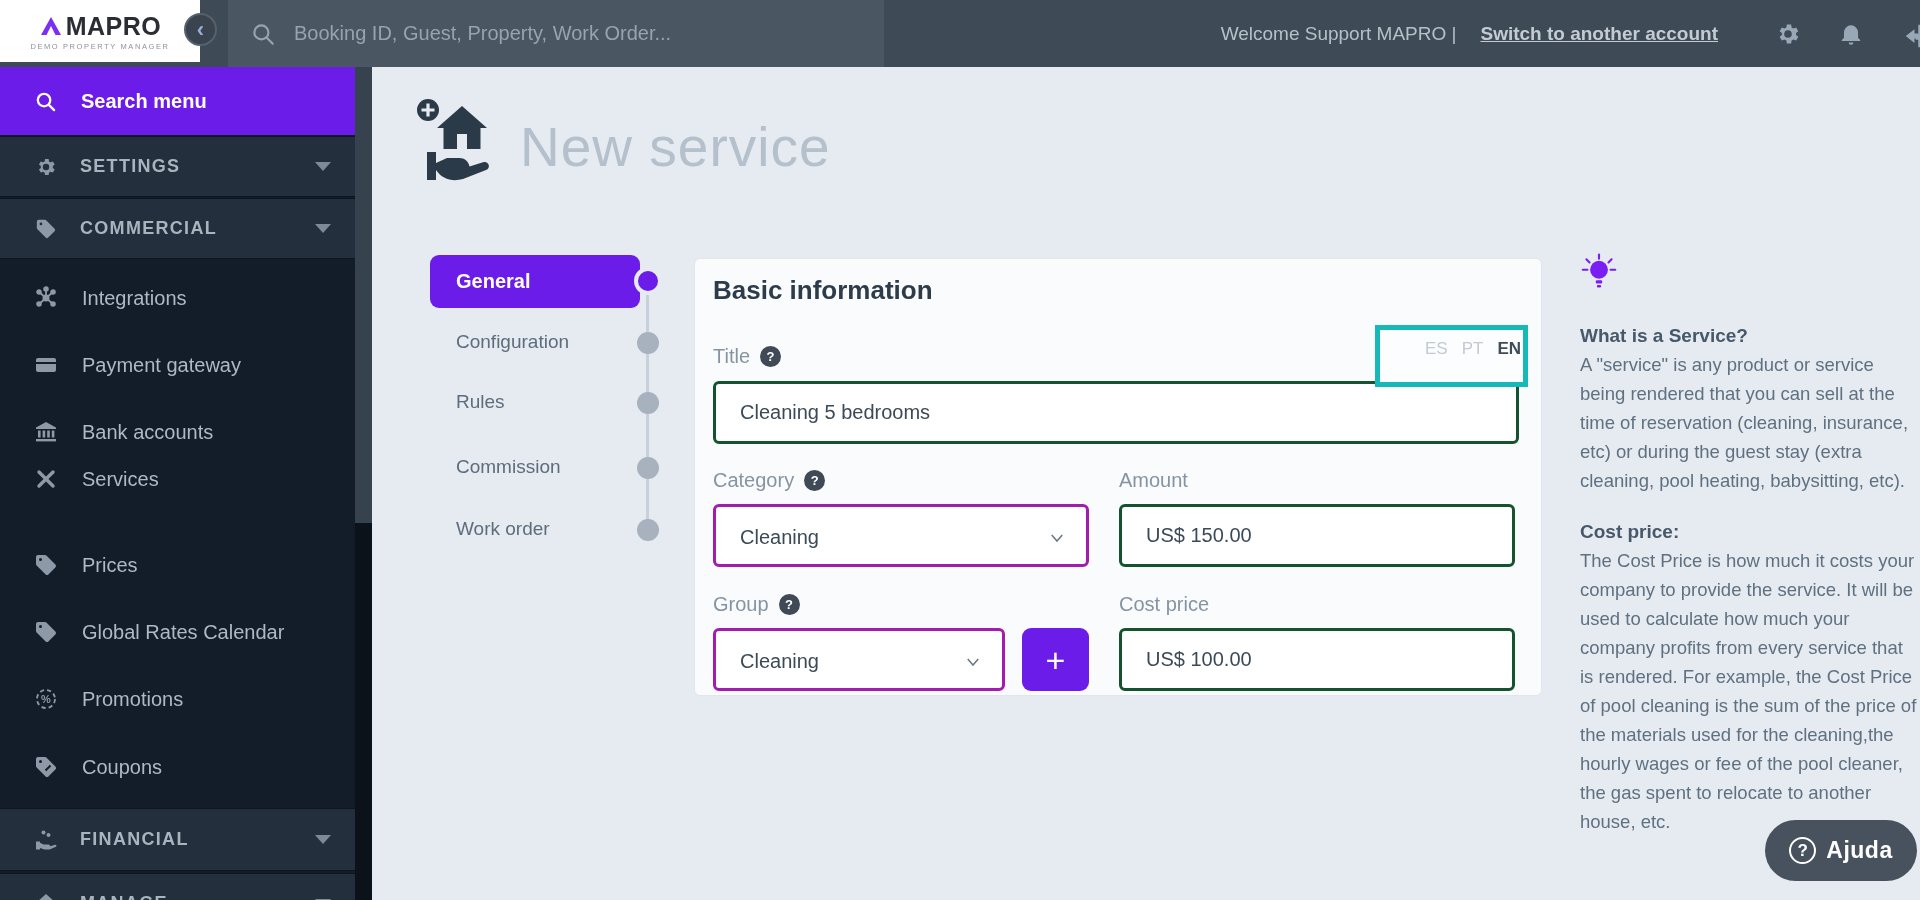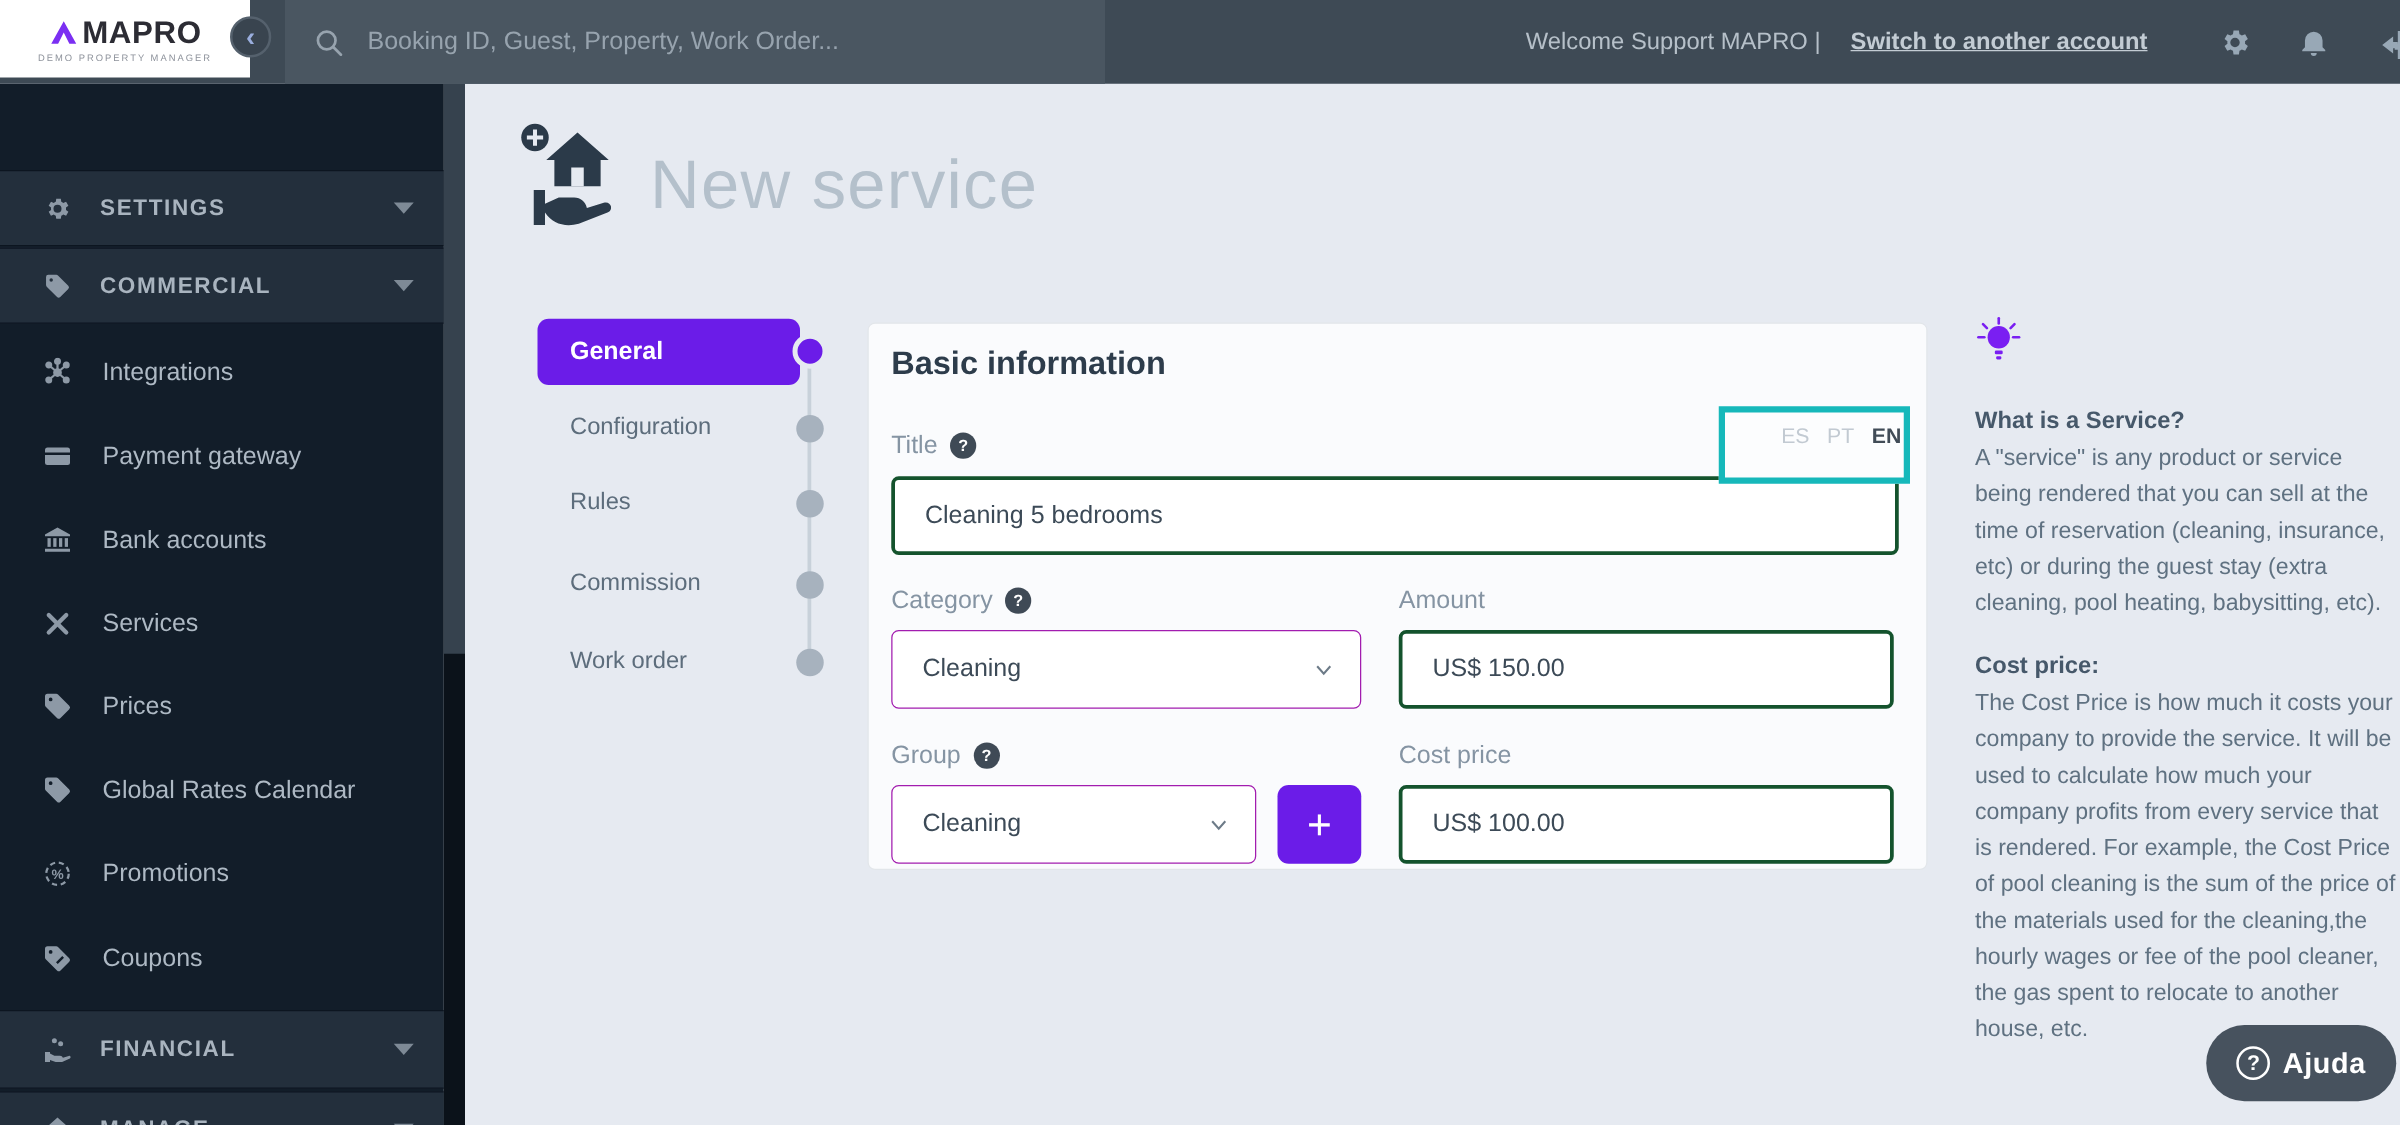--- a/index.html
+++ b/index.html
@@ -51,21 +51,21 @@
   .dot-active { left:262px; top:200px; width:28px; height:28px; background:#6b1ce8; border:4px solid #e6eaf1; }
   .dot-grey { width:22px; height:22px; background:#a7b2be; left:265px; }
   .step-lbl { position:absolute; left:84px; font-size:19px; color:#5d6d7c; cursor:pointer; }
 
   
   .card { position:absolute; left:322px; top:191px; width:848px; height:438px; background:#fafbfd; border:1px solid #e2e6ea; border-radius:6px; }
   .card h2 { position:absolute; left:18px; top:16px; font-size:26px; font-weight:700; color:#2d3c4b; }
   .f-label { position:absolute; font-size:20px; color:#8594a3; display:flex; align-items:center; gap:10px; }
   .q-badge { width:21px; height:21px; border-radius:50%; background:#3f4a56; color:#ffffff; font-size:13px; font-weight:700; text-align:center; line-height:21px; display:inline-block; cursor:pointer; }
   .t-input { position:absolute; background:#ffffff; border:3px solid #14532d; border-radius:6px; font-size:20px; color:#3c4a57; padding-left:24px; font-family:"Liberation Sans",sans-serif; outline:none; }
-  .sel { position:absolute; background:#ffffff; border:1px solid #a21caf; border-radius:6px; font-size:20px; color:#3c4a57; padding-left:24px; line-height:61px; cursor:pointer; }
+  .sel { position:absolute; background:#ffffff; border:3px solid #a21caf; border-radius:6px; font-size:20px; color:#3c4a57; padding-left:24px; line-height:61px; cursor:pointer; }
   .sel .chev { position:absolute; right:20px; top:22px; color:#6d7b88; }
   .teal-box { position:absolute; left:680px; top:66px; width:153px; height:62px; border:5px solid #16b8ba; background:#fcfdfe; z-index:1; }
   .lang-tabs { position:absolute; left:688px; top:80px; width:138px; display:flex; justify-content:flex-end; gap:14px; z-index:2; font-size:17px; }
   .lang { color:#c2cad2; cursor:pointer; }
   .lang.active { color:#414c57; font-weight:700; }
   .plus-btn { position:absolute; left:327px; top:369px; width:67px; height:63px; background:#6b1ce8; border:none; border-radius:9px; color:#ffffff; font-size:34px; font-weight:400; cursor:pointer; line-height:60px; }
 
   
   .help { position:absolute; left:1208px; top:186px; width:338px; color:#5f7181; }
   .help h3 { font-size:19px; font-weight:700; color:#46586a; margin-top:26px; }
@@ -116,20 +116,27 @@
   </button>
   <button class="tb-icon tb-exit">
     <svg width="30" height="30" viewBox="0 0 24 24" fill="currentColor">
         <path d="M13 3h7a1.5 1.5 0 011.5 1.5v15A1.5 1.5 0 0120 21h-7v-6h-2v-4h2V3z"></path>
         <path d="M3 12l7-5.5v3.5h3v4h-3v3.5z"></path>
       </svg>
   </button>
 </header>
 
 <aside class="sidebar">
+  <div class="sb-search">
+    <svg class="mag" width="23" height="23" viewBox="0 0 24 24">
+        <circle cx="10.5" cy="10.5" r="6.5" fill="none" stroke="currentColor" stroke-width="2.4"></circle>
+        <line x1="15.5" y1="15.5" x2="21" y2="21" stroke="currentColor" stroke-width="2.4" stroke-linecap="round"></line>
+      </svg>
+    <span>Search menu</span>
+  </div>
 
   <div class="sb-section" style="top:69px">
     <svg class="ic" width="22" height="22" viewBox="0 0 24 24" fill="currentColor">
         <path d="M19.4 13a7.5 7.5 0 000-2l2.1-1.6-2-3.5-2.5 1a7.5 7.5 0 00-1.7-1l-.4-2.7h-4l-.4 2.7a7.5 7.5 0 00-1.7 1l-2.5-1-2 3.5L6.4 11a7.5 7.5 0 000 2l-2.1 1.6 2 3.5 2.5-1a7.5 7.5 0 001.7 1l.4 2.7h4l.4-2.7a7.5 7.5 0 001.7-1l2.5 1 2-3.5-2.1-1.6zM12 15.5A3.5 3.5 0 1115.5 12 3.5 3.5 0 0112 15.5z"></path>
       </svg>
     <span class="lbl">SETTINGS</span>
     <span class="caret-down"></span>
   </div>
 
   <div class="sb-section" style="top:131px">
@@ -170,21 +177,21 @@
         <path d="M12 2L2 7.5V9h20V7.5z"></path>
         <rect x="4" y="10.5" width="2.6" height="7"></rect>
         <rect x="8.6" y="10.5" width="2.6" height="7"></rect>
         <rect x="13.2" y="10.5" width="2.6" height="7"></rect>
         <rect x="17.8" y="10.5" width="2.6" height="7"></rect>
         <rect x="2" y="19" width="20" height="2.4"></rect>
       </svg>
     <span class="lbl">Bank accounts</span>
   </div>
 
-  <div class="sb-item" style="top:410px">
+  <div class="sb-item" style="top:390px">
     <svg class="ic" width="24" height="24" viewBox="0 0 24 24" stroke="currentColor" stroke-width="3.4" stroke-linecap="round">
         <line x1="5" y1="5" x2="19" y2="19"></line>
         <line x1="19" y1="5" x2="5" y2="19"></line>
       </svg>
     <span class="lbl">Services</span>
   </div>
 
   <div class="sb-item" style="top:476px">
     <svg class="ic" width="24" height="24" viewBox="0 0 24 24" fill="currentColor">
         <path d="M21.4 11.6l-9-9A2 2 0 0011 2H4a2 2 0 00-2 2v7a2 2 0 00.6 1.4l9 9a2 2 0 002.8 0l7-7a2 2 0 000-2.8zM6.5 8A1.5 1.5 0 118 6.5 1.5 1.5 0 016.5 8z"></path>

